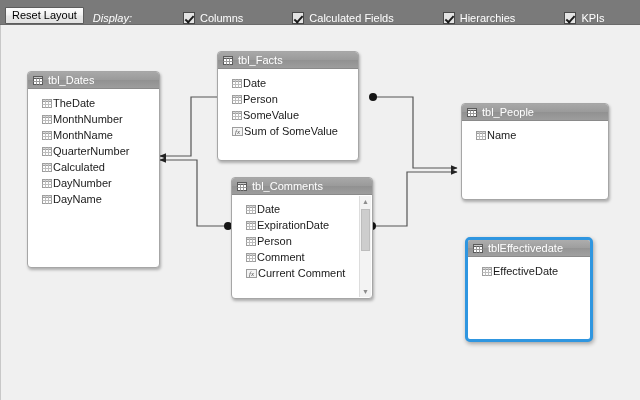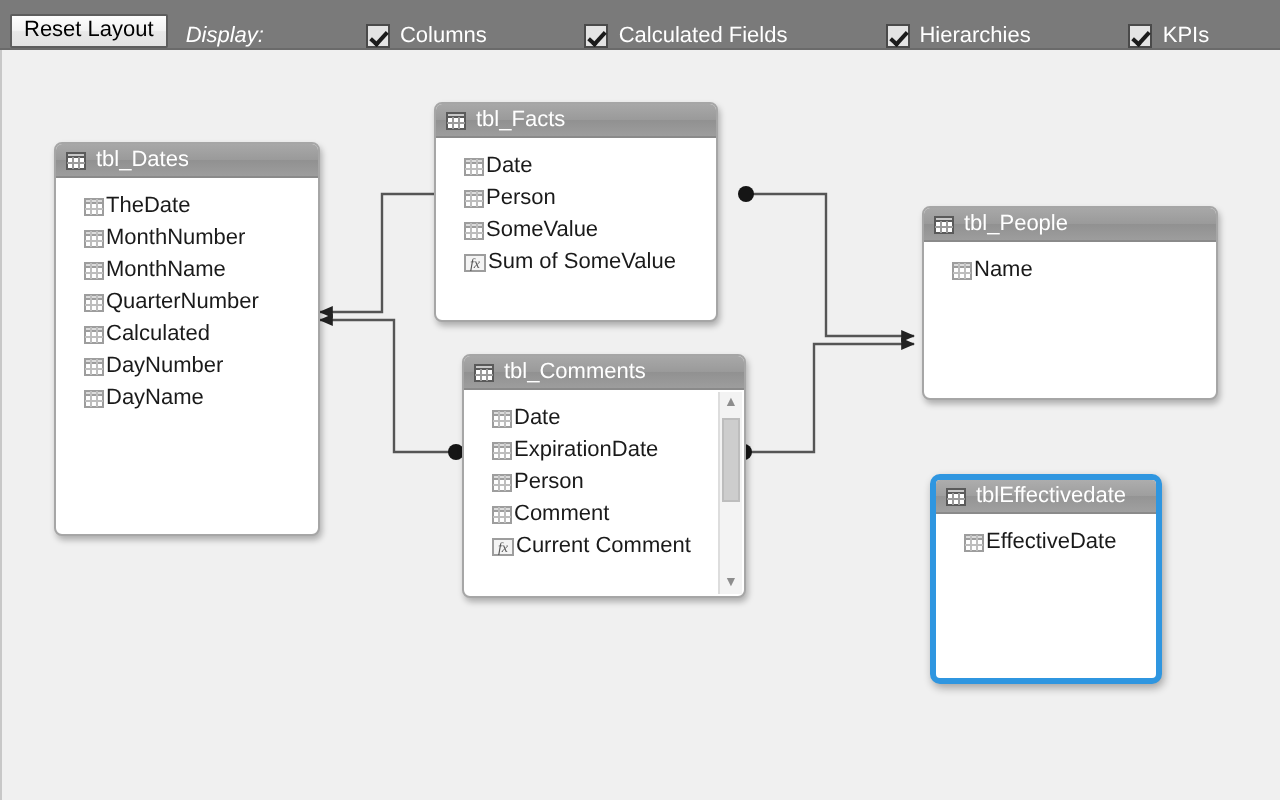--- a/index.html
+++ b/index.html
@@ -496,21 +496,21 @@
             <rect x="0.5" y="0.5" width="9" height="2" fill="#dcdcdc" stroke="#9d9d9d"></rect>
             <line x1="3.5" y1="0.5" x2="3.5" y2="8.5" stroke="#bdbdbd"></line>
             <line x1="6.5" y1="0.5" x2="6.5" y2="8.5" stroke="#bdbdbd"></line>
             <line x1="0.5" y1="5.5" x2="9.5" y2="5.5" stroke="#bdbdbd"></line>
           </svg>
           <span class="field-label">Name</span>
         </div>
       </div>
     </div>
 
-    <div class="tbl selected" style="left:464px; top:212px; width:116px; height:105px;">
+    <div class="tbl selected" style="left:464px; top:212px; width:128px; height:105px;">
       <div class="tbl-header">
         <svg class="ico-grid" viewBox="0 0 10 9">
           <rect x="0.5" y="0.5" width="9" height="8" fill="#ffffff" stroke="#5a5a5a"></rect>
           <rect x="0.5" y="0.5" width="9" height="2" fill="#c9c9c9" stroke="#5a5a5a"></rect>
           <line x1="3.5" y1="2.5" x2="3.5" y2="8.5" stroke="#9a9a9a"></line>
           <line x1="6.5" y1="2.5" x2="6.5" y2="8.5" stroke="#9a9a9a"></line>
           <line x1="0.5" y1="5.5" x2="9.5" y2="5.5" stroke="#9a9a9a"></line>
         </svg>
         <span class="tbl-title">tblEffectivedate</span>
       </div>

